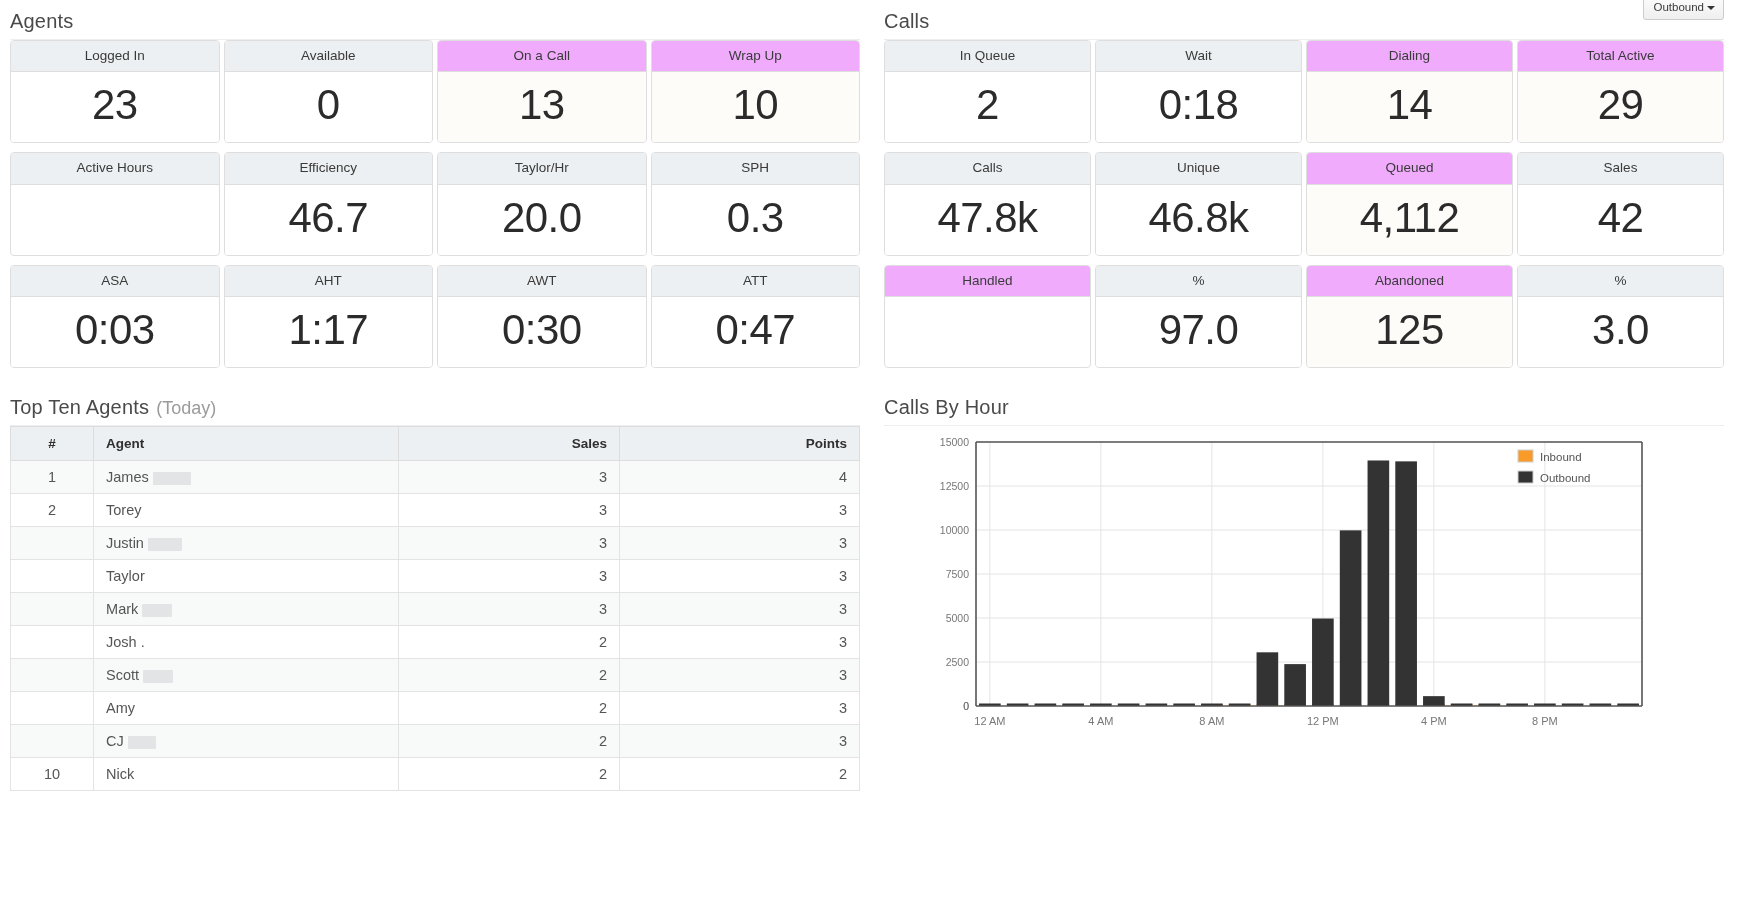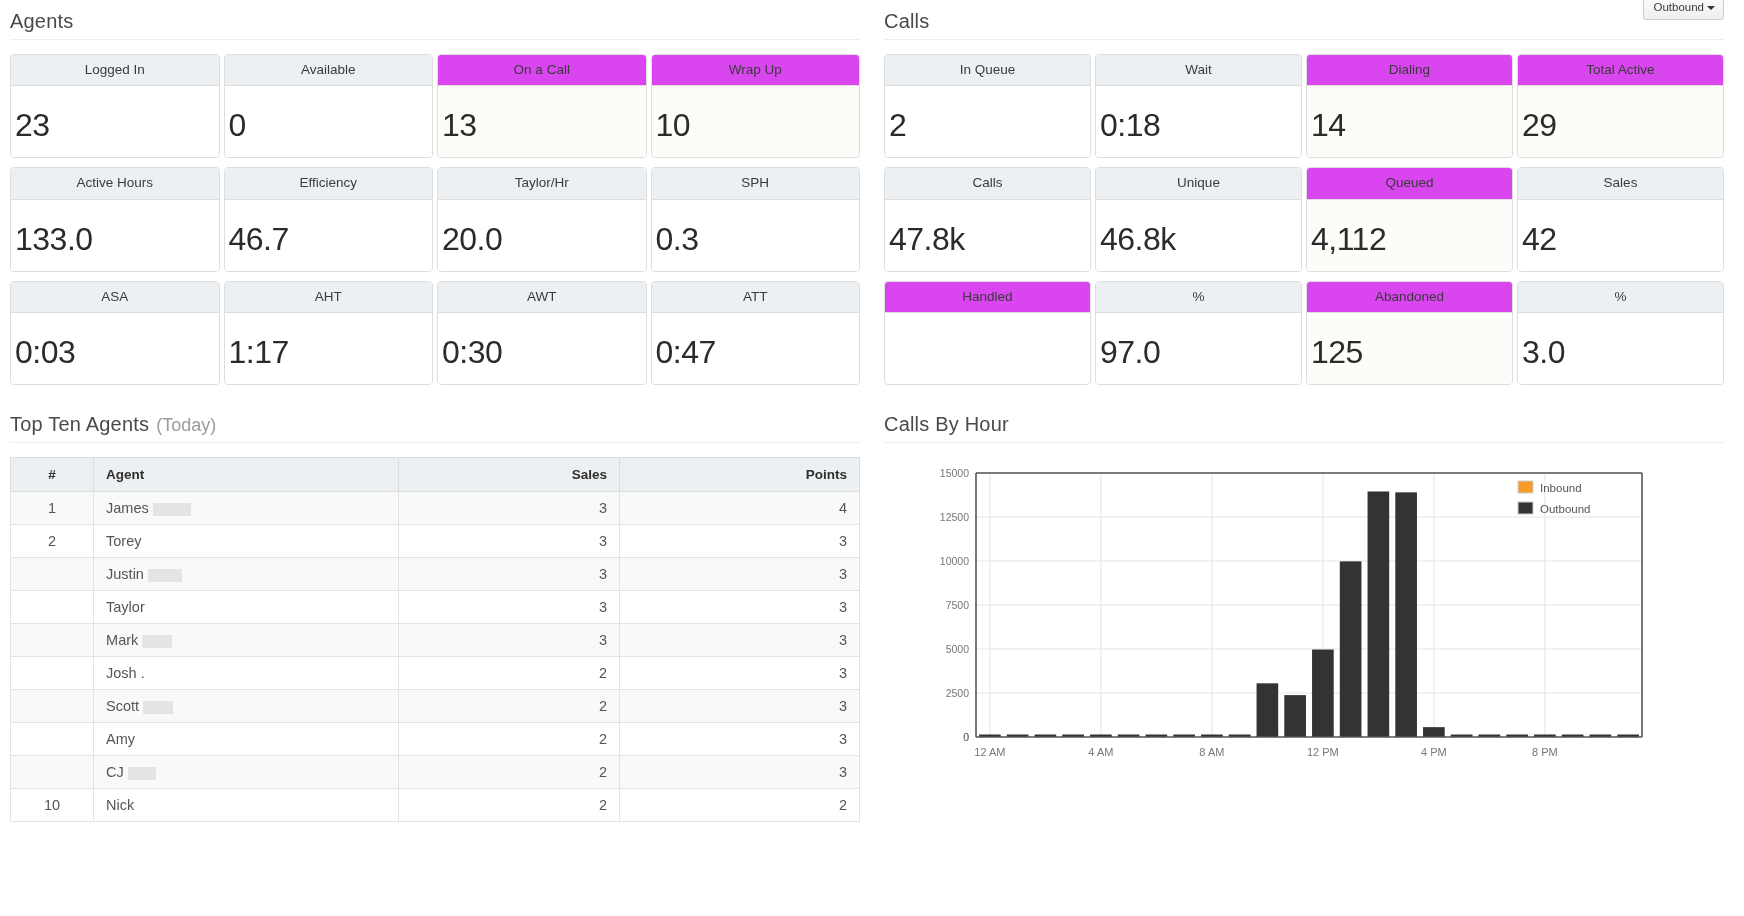--- a/index.html
+++ b/index.html
@@ -30,21 +30,20 @@
   .col-left  { width: 872px; padding: 0 12px 0 10px; }
   .col-right { width: 872px; padding: 0 20px 0 12px; }
 
   
   .section-head {
     position: relative;
     display: flex;
     align-items: baseline;
     padding: 10px 0 2px 0;
     border-bottom: 1px solid #eceeef;
-    margin-bottom: 14px;
     min-height: 40px;
   }
   .section-title {
     font-size: 20px;
     font-weight: 400;
     color: #4a4a4a;
     letter-spacing: .2px;
   }
   .section-sub {
     font-size: 18px;
@@ -85,35 +84,36 @@
     grid-template-columns: repeat(4, 1fr);
     gap: 9px 4px;
   }
   .stat-card {
     border: 1px solid #dedede;
     border-radius: 4px;
     background: #ffffff;
     overflow: hidden;
   }
   .stat-card.tint .stat-value { background: #fdfcf8; }
-  .stat-card.tint .stat-label { background: #d946ef; }
+  .stat-card.tint .stat-label { background: #f0abfc; }
   .stat-label {
     background: #edf0f2;
     border-bottom: 1px solid #dedede;
     text-align: center;
     font-size: 13.5px;
     color: #3a3a3a;
     padding: 7px 4px 7px 4px;
     line-height: 1.2;
   }
   .stat-value {
-    font-size: 32px;
+    text-align: center;
+    font-size: 42px;
     font-weight: 400;
     color: #2b2b2b;
-    padding: 22px 4px 14px 4px;
+    padding: 10px 4px 14px 4px;
     line-height: 1.1;
     letter-spacing: -0.5px;
     background: #ffffff;
   }
 
   .section-gap { height: 18px; }
 
   
   .agent-table {
     width: 100%;
@@ -188,21 +188,20 @@
           <div class="stat-card tint">
             <div class="stat-label">On a Call</div>
             <div class="stat-value">13</div>
           </div>
           <div class="stat-card tint">
             <div class="stat-label">Wrap Up</div>
             <div class="stat-value">10</div>
           </div>
           <div class="stat-card">
             <div class="stat-label">Active Hours</div>
-            <div class="stat-value">133.0</div>
           </div>
           <div class="stat-card">
             <div class="stat-label">Efficiency</div>
             <div class="stat-value">46.7</div>
           </div>
           <div class="stat-card">
             <div class="stat-label">Taylor/Hr</div>
             <div class="stat-value">20.0</div>
           </div>
           <div class="stat-card">

